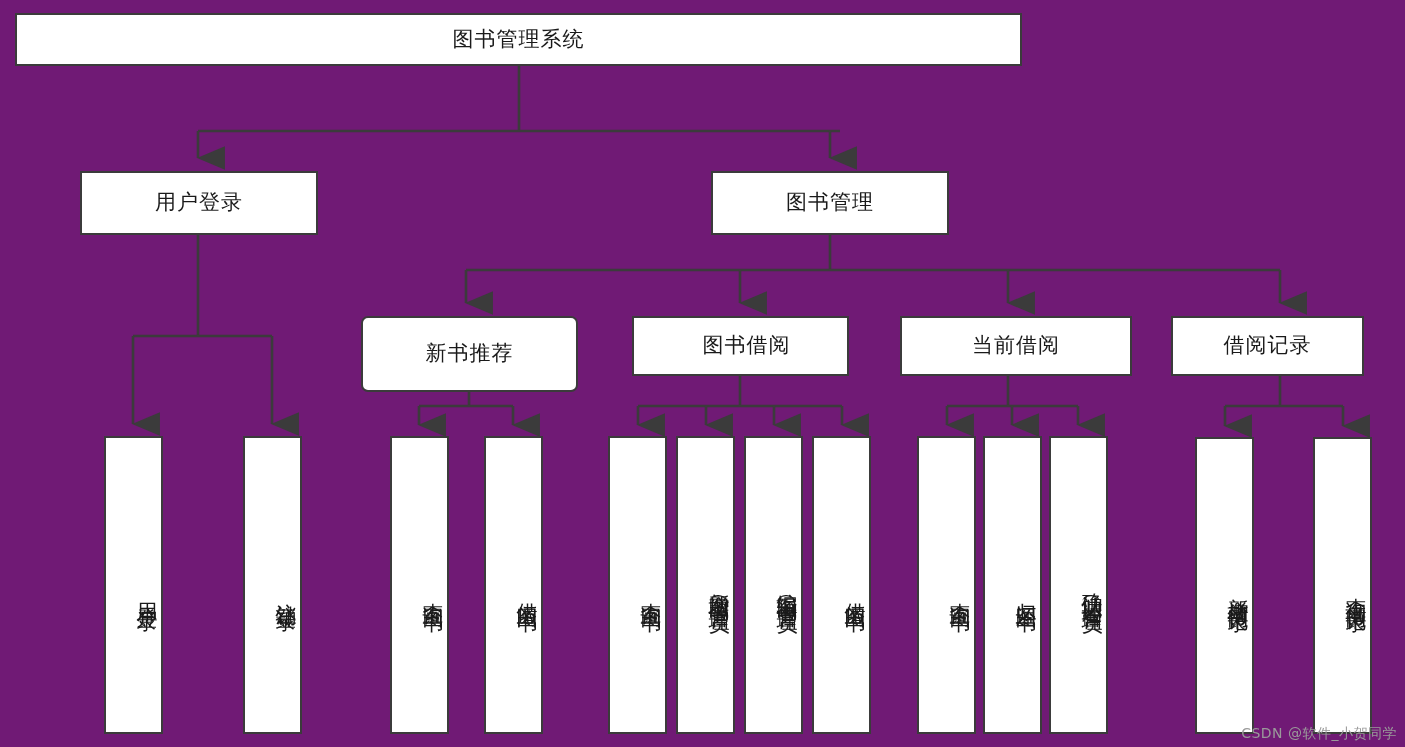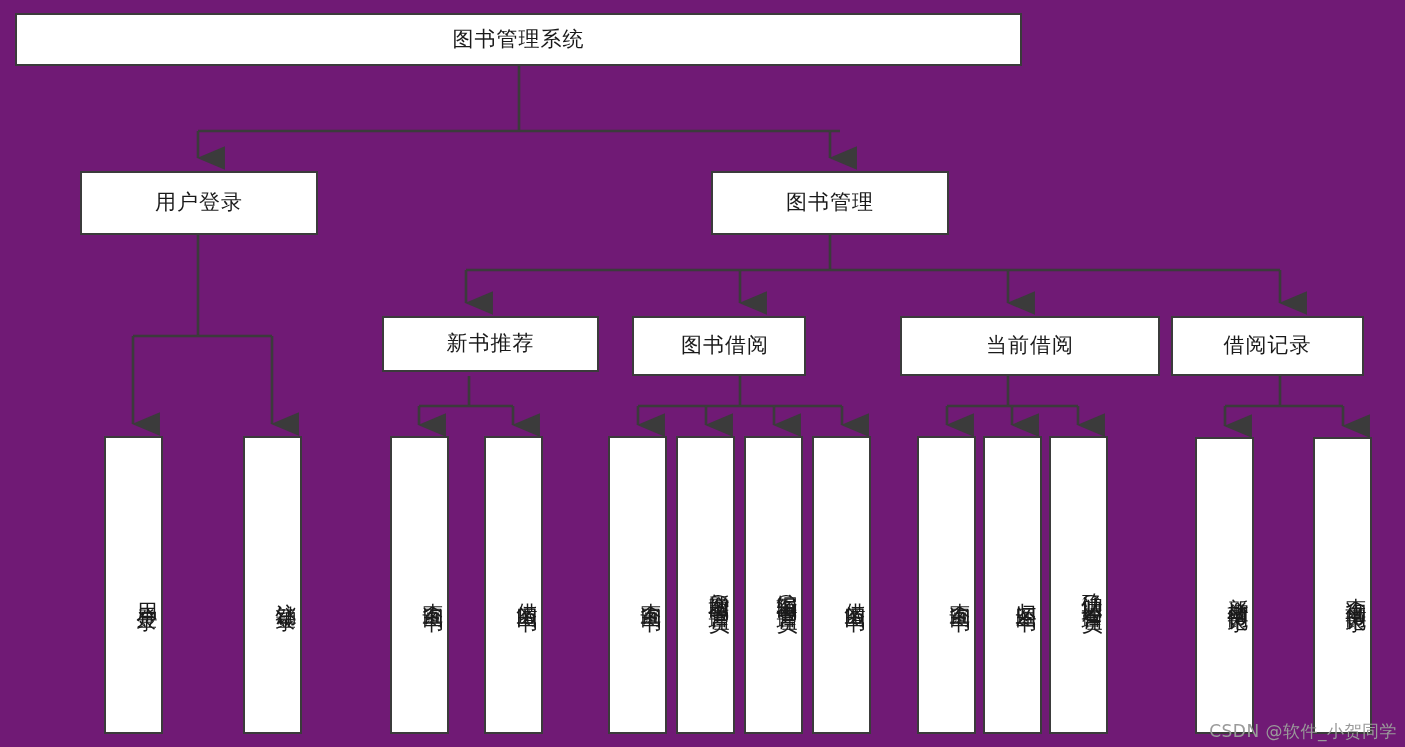--- a/index.html
+++ b/index.html
@@ -57,21 +57,21 @@
     display: block;
   }
   .node.vert .lbl {
     writing-mode: vertical-rl;
     text-orientation: upright;
   }
   #watermark {
     position: absolute;
     right: 8px;
     bottom: 4px;
-    font-size: 17px;
+    font-size: 14px;
     color: #9a9a9a;
     letter-spacing: 0.5px;
     white-space: nowrap;
     font-family: "DejaVu Sans", "Liberation Sans", sans-serif;
   }
 </style>
 </head>
 <body>
 
 <div id="canvas">
@@ -130,27 +130,27 @@
     <span class="lbl">图书管理系统</span>
   </div>
 
   <div class="node horiz" style="left:80px; top:171px; width:238px; height:64px;">
     <span class="lbl">用户登录</span>
   </div>
   <div class="node horiz" style="left:711px; top:171px; width:238px; height:64px;">
     <span class="lbl">图书管理</span>
   </div>
 
-  <div class="node horiz" style="left:382px; top:316px; width:217px; height:56px;">
+  <div class="node horiz" style="left:361px; top:316px; width:217px; height:76px;border-radius:7px;">
     <span class="lbl">新书推荐</span>
   </div>
-  <div class="node horiz" style="left:632px; top:316px; width:174px; height:60px;padding-left:12px;">
+  <div class="node horiz" style="left:632px; top:316px; width:217px; height:60px;padding-left:12px;">
     <span class="lbl">图书借阅</span>
   </div>
-  <div class="node horiz" style="left:900px; top:316px; width:260px; height:60px;">
+  <div class="node horiz" style="left:900px; top:316px; width:232px; height:60px;">
     <span class="lbl">当前借阅</span>
   </div>
   <div class="node horiz" style="left:1171px; top:316px; width:193px; height:60px;">
     <span class="lbl">借阅记录</span>
   </div>
 
   <div class="node vert" style="left:104px; top:436px; width:59px; height:298px;">
     <span class="lbl">用户登录</span>
   </div>
   <div class="node vert" style="left:243px; top:436px; width:59px; height:298px;">

